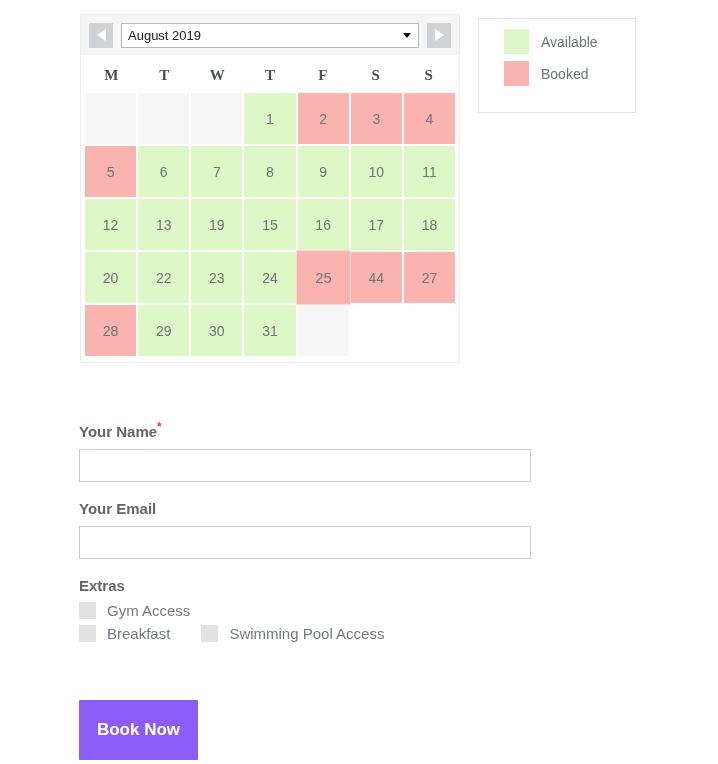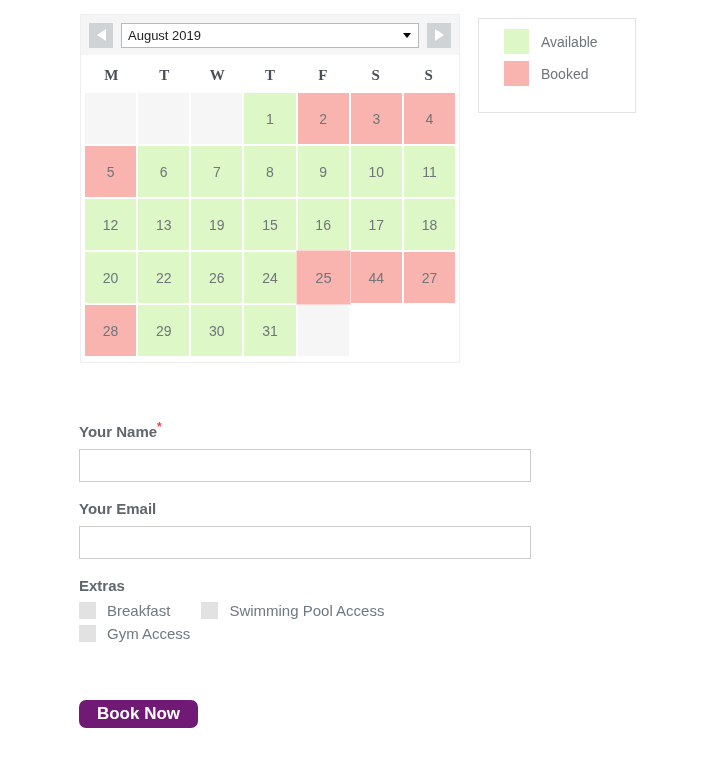--- a/index.html
+++ b/index.html
@@ -221,25 +221,25 @@
     color: #707880;
     white-space: nowrap;
   }
   .gap-2 { margin-left: 31px; }
 
   .book-btn {
     position: absolute;
     left: 79px;
     top: 700px;
     width: 119px;
-    height: 28px;
-    background: #701a75;
+    height: 60px;
+    background: #8b5cf6;
     color: #ffffff;
     border: none;
-    border-radius: 7px;
+    border-radius: 1px;
     font-size: 17px;
     font-weight: bold;
     cursor: pointer;
     font-family: "Liberation Sans", sans-serif;
   }
 </style>
 </head>
 <body>
 
 <div class="page">
@@ -288,21 +288,21 @@
         <div class="day available">11</div>
         <div class="day available">12</div>
         <div class="day available">13</div>
         <div class="day available">19</div>
         <div class="day available">15</div>
         <div class="day available">16</div>
         <div class="day available">17</div>
         <div class="day available">18</div>
         <div class="day available">20</div>
         <div class="day available">22</div>
-        <div class="day available">26</div>
+        <div class="day available">23</div>
         <div class="day available">24</div>
         <div class="day booked hovered">25</div>
         <div class="day booked">44</div>
         <div class="day booked">27</div>
         <div class="day booked">28</div>
         <div class="day available">29</div>
         <div class="day available">30</div>
         <div class="day available">31</div>
         <div class="day empty"></div>
       </div>
@@ -329,36 +329,36 @@
     </div>
 
     <div class="field-block">
       <label class="field-label">Your Email</label>
       <input class="text-input" type="text" placeholder="" style="">
     </div>
 
     <div>
       <div class="extras-title">Extras</div>
       <div class="extras-rows" id="extras-rows">
+          <div class="extras-line">
+            <label class="check-item">
+              <span class="checkbox"></span>
+              <span class="check-label">Gym Access</span>
+            </label>
+          </div>
           <div class="extras-line">
             <label class="check-item">
               <span class="checkbox"></span>
               <span class="check-label">Breakfast</span>
             </label>
             <label class="check-item gap-2">
               <span class="checkbox"></span>
               <span class="check-label">Swimming Pool Access</span>
             </label>
           </div>
-          <div class="extras-line">
-            <label class="check-item">
-              <span class="checkbox"></span>
-              <span class="check-label">Gym Access</span>
-            </label>
-          </div>
         </div>
     </div>
 
   </div>
 
   <button class="book-btn">Book Now</button>
 
 </div>
 
 </body></html>

